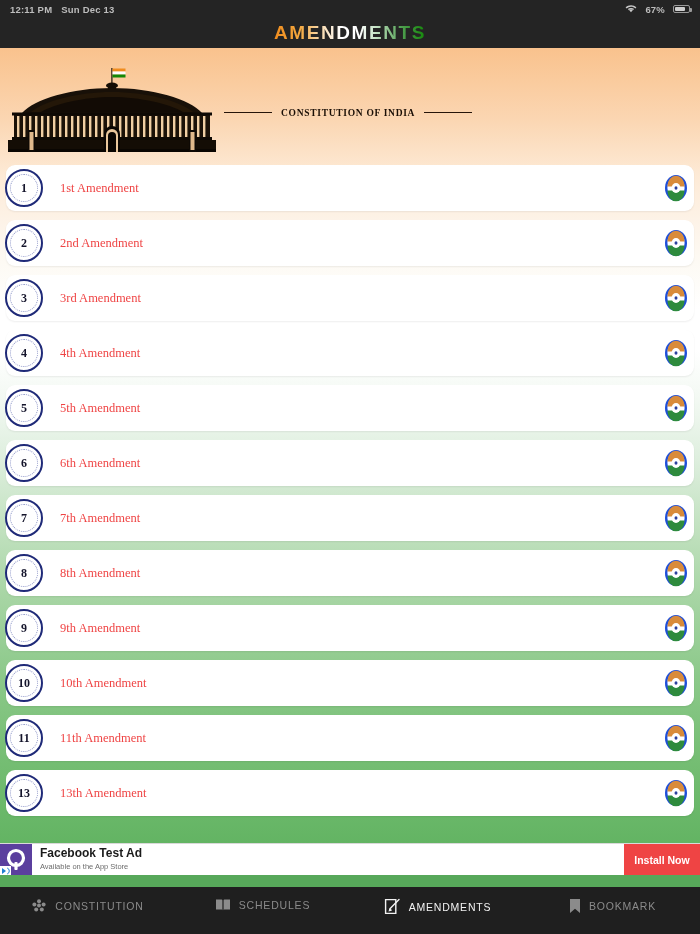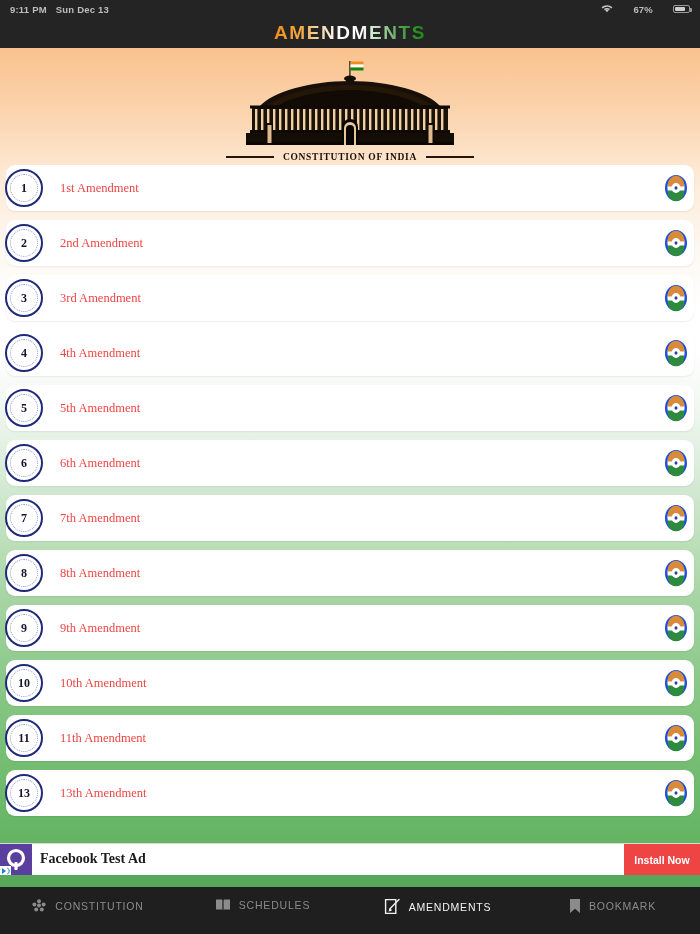--- a/index.html
+++ b/index.html
@@ -22,21 +22,21 @@
     background: #242424;
     display: flex; align-items: center;
     padding: 0 10px;
     color: #bdbdbd;
     font-size: 9.5px; font-weight: bold;
     letter-spacing: .2px;
   }
   .sb-time { margin-right: 9px; }
   .sb-right {
     margin-left: auto;
-    display: flex; align-items: center; gap: 20px; justify-content: flex-end;
+    display: flex; align-items: center; gap: 8px; justify-content: flex-end;
   }
   .wifi-ico { display: block; }
   .sb-batt-txt { font-size: 9.5px; }
   .batt {
     width: 17px; height: 8px;
     border: 1px solid #9a9a9a; border-radius: 2px;
     position: relative; display: inline-block;
   }
   .batt::after {
     content: ""; position: absolute;
@@ -75,21 +75,21 @@
         #fdf3e8 22%, #fdfaf4 27%, #ffffff 33%,
         #ffffff 38%, #f3f9f3 44%, #ddeedd 52%,
         #c3e2c1 60%, #a7d5a4 69%, #8cc98a 79%,
         #76be74 89%, #63b463 100%);
     overflow: hidden;
   }
 
   
   .banner {
     height: 117px; width: 700px;
-    display: flex; flex-direction: column;
+    display: flex; flex-direction: row;
     align-items: center; justify-content: flex-start;
     padding-top: 11px;
   }
   .parliament { display: block; }
   .banner-caption {
     display: flex; align-items: center; gap: 9px;
     margin-top: 1px;
   }
   .cap-rule { width: 48px; height: 1.5px; background: #26150a; }
   .cap-text {
@@ -153,21 +153,21 @@
   }
   .ad-choices {
     position: absolute; left: 0; bottom: 0;
     width: 11px; height: 10px; background: #ffffff;
     display: flex; align-items: center; justify-content: center;
   }
   .ad-text {
     flex: 1; display: flex; flex-direction: column;
     justify-content: center; padding-left: 8px;
   }
-  .ad-title { font-size: 14px; font-weight: bold; color: #1b1b1b; line-height: 1.15; font-family: Liberation Serif, serif; }
+  .ad-title { font-size: 12px; font-weight: bold; color: #1b1b1b; line-height: 1.15; }
   .ad-sub   { font-size: 7.5px; color: #6d6d6d; line-height: 1.25; margin-top: 1px; }
   .ad-cta {
     width: 76px; background: #ef4444; color: #ffffff;
     display: flex; align-items: center; justify-content: center;
     font-size: 10.5px; font-weight: bold;
     flex: none;
   }
 
   
   .green-strip {
@@ -191,21 +191,21 @@
   }
   .tab.active { color: #f2f2f2; }
   .tab .ico { display: flex; align-items: center; }
 </style>
 </head>
 <body>
 
 <div class="device">
 
   <div class="statusbar">
-    <span class="sb-time">9:11 PM</span>
+    <span class="sb-time">12:11 PM</span>
     <span class="sb-date">Sun Dec 13</span>
     <span class="sb-right">
       <span class="wifi-ico">
         <svg width="12" height="9" viewBox="0 0 12 9">
           <path d="M6 8.2 4.1 6.1a2.8 2.8 0 0 1 3.8 0z" fill="#c9c9c9"></path>
           <path d="M6 1.2C3.9 1.2 2 2 .6 3.3l1 1.1A6.4 6.4 0 0 1 6 2.7c1.7 0 3.2.6 4.4 1.7l1-1.1A7.9 7.9 0 0 0 6 1.2z" fill="#c9c9c9"></path>
           <path d="M6 3.9c-1.2 0-2.3.4-3.1 1.2l1 1.1A3 3 0 0 1 6 5.3c.8 0 1.5.3 2.1.8l1-1.1A4.6 4.6 0 0 0 6 3.9z" fill="#c9c9c9"></path>
         </svg>
       </span>
       <span class="sb-batt-txt">67%</span>
@@ -487,20 +487,21 @@
       </svg>
       <span class="ad-choices">
         <svg width="9" height="8" viewBox="0 0 9 8">
           <path d="M1 1v6l4-3z" fill="#1f7fd0"></path>
           <path d="M6.2 1a3.2 3.2 0 0 1 0 6" fill="none" stroke="#1f7fd0" stroke-width="1"></path>
         </svg>
       </span>
     </div>
     <div class="ad-text">
       <span class="ad-title">Facebook Test Ad</span>
+      <span class="ad-sub">Available on the App Store</span>
     </div>
     <div class="ad-cta">Install Now</div>
   </div>
 
   <div class="green-strip"></div>
 
   <div class="tabbar">
       <div class="tab">
         <span class="ico">
           <svg width="16" height="16" viewBox="0 0 16 16" fill="currentColor">

